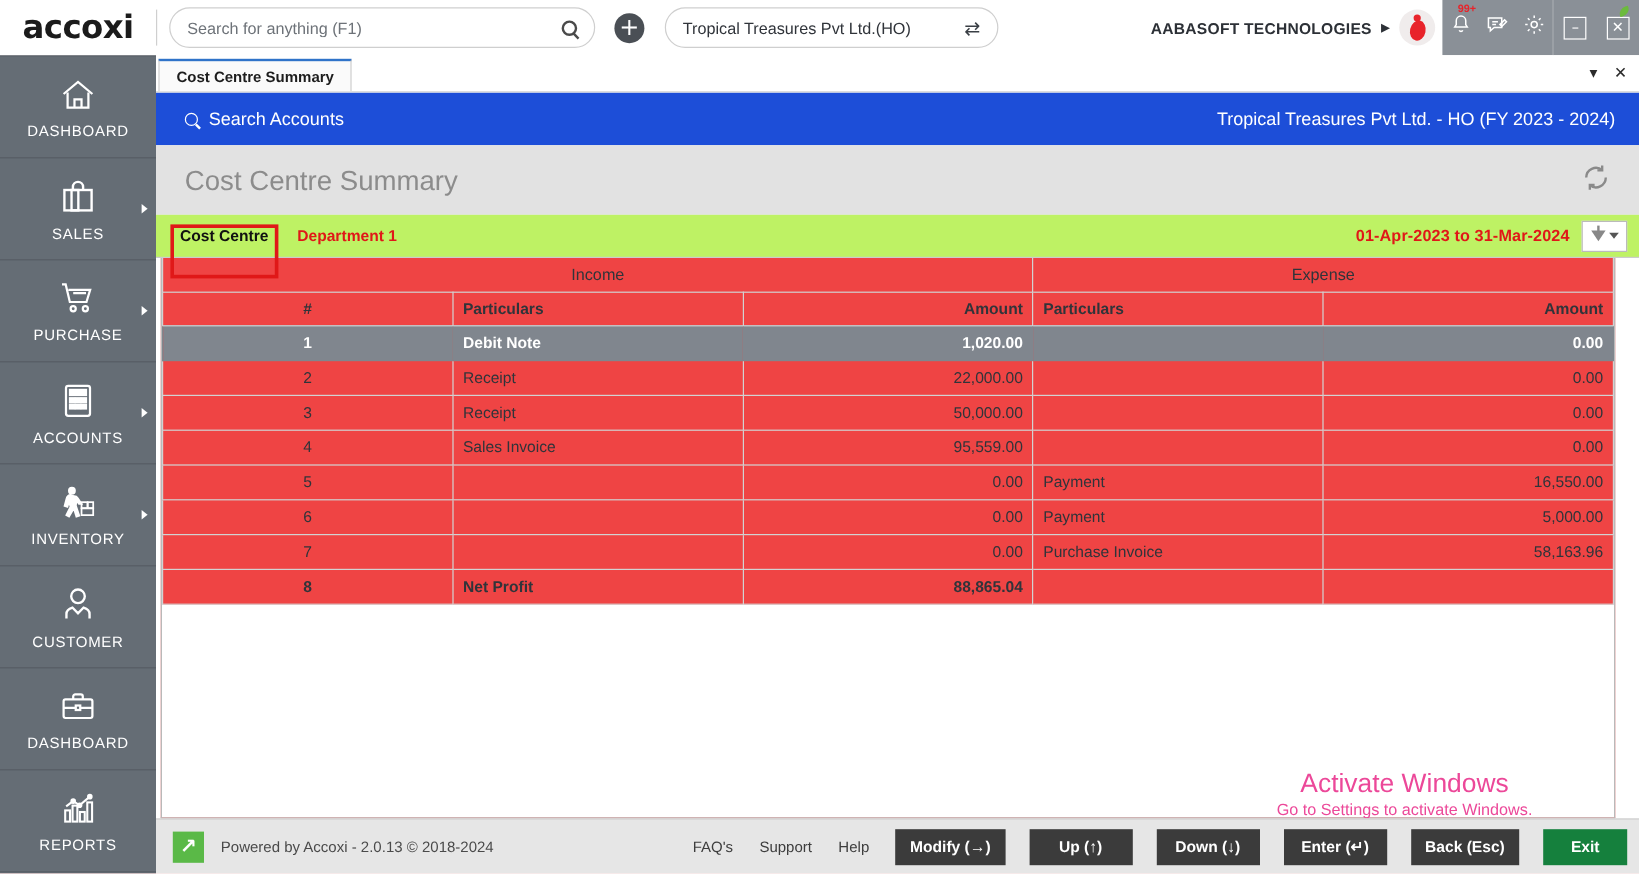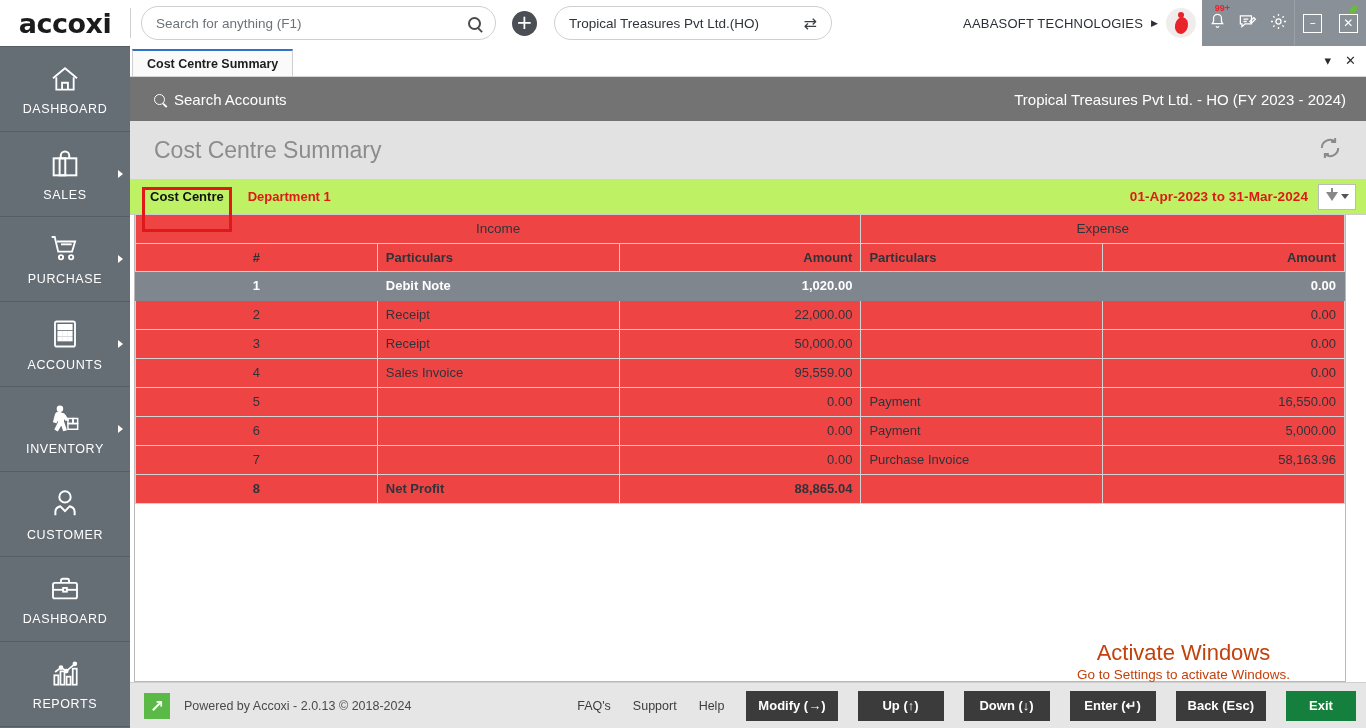--- a/index.html
+++ b/index.html
@@ -69,20 +69,21 @@
     border: 1px solid #cfcfcf; border-radius: 18px;
     display: flex; align-items: center; padding: 0 14px;
     font-size: 13.5px; color: #30343a;
   }
   #branchbox .btext { flex: 1; }
   .swapicon { font-size: 16px; color: #3a3f45; font-family: "DejaVu Sans", sans-serif; }
 
   #company {
     margin-left: auto; display: flex; align-items: center;
     padding-right: 6px;
+    font-weight: bold;
   }
   #company .cname { font-size: 13px; color: #2c3036; letter-spacing: .2px; }
   #company .arrow { margin: 0 8px; font-size: 9px; color: #2c3036; }
   #avatar {
     width: 30px; height: 30px; border-radius: 50%;
     background: #f0ecec; position: relative; overflow: hidden;
   }
   #avatar .blob1 { position:absolute; width:13px; height:17px; background:#e8232a;
      border-radius: 50% 50% 50% 50%; left:9px; top:9px; transform: rotate(12deg); }
   #avatar .blob2 { position:absolute; width:6px; height:6px; background:#e8232a;
@@ -156,21 +157,21 @@
     cursor: pointer;
   }
   #tabctl {
     margin-left: auto; display: flex; align-items: center;
     gap: 14px; padding-right: 10px; height: 31px;
   }
   #tabctl span { font-size: 13px; color: #2b2b2b; cursor: pointer; }
 
   
   #greenbar {
-    height: 44px; background: #737373;
+    height: 44px; background: #1d4ed8;
     display: flex; align-items: center;
     padding: 0 20px 0 24px; color: #ffffff;
   }
   #searchacct { display: flex; align-items: center; font-size: 15px; cursor: pointer; }
   .magw {
     width: 11px; height: 11px; border: 1.7px solid #ffffff;
     border-radius: 50%; position: relative; margin-right: 9px; flex: none;
   }
   .magw::after {
     content:""; position:absolute; width:1.7px; height:5px; background:#fff;
@@ -260,22 +261,22 @@
   tbody td.amt { text-align: right; }
   tr.selected td {
     background: #80868e; color: #ffffff; font-weight: bold;
     border-color: #80868e;
   }
   tr.boldrow td { font-weight: bold; }
   #filler { flex: 1; background: #fff; }
 
   
   #watermark {
-    position: absolute; right: 76px; bottom: 46px;
-    text-align: center; color: #c2410c; pointer-events: none;
+    position: absolute; right: 89px; bottom: 46px;
+    text-align: center; color: #ec4899; pointer-events: none;
     z-index: 2;
     margin-top: 40px;
   }
   #watermark .w1 { font-size: 22px; line-height: 28px; }
   #watermark .w2 { font-size: 13.5px; }
 
   
   #footer {
     height: 46px; background: #e6e6e6;
     border-top: 1px solid #cfcfcf;

